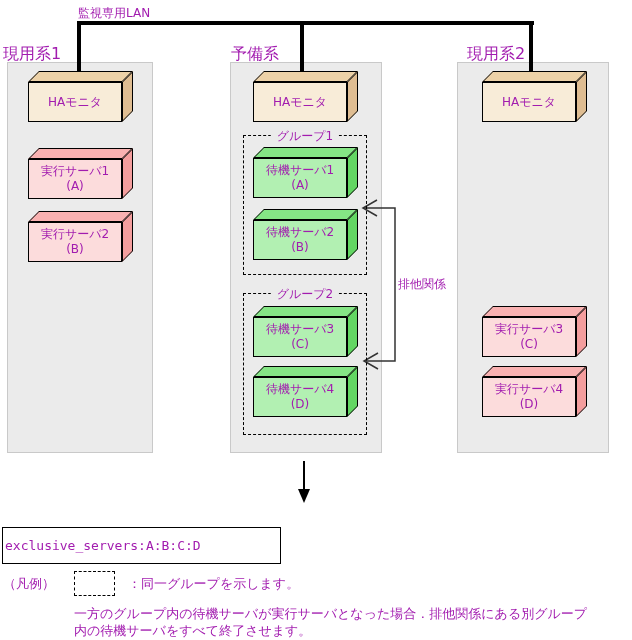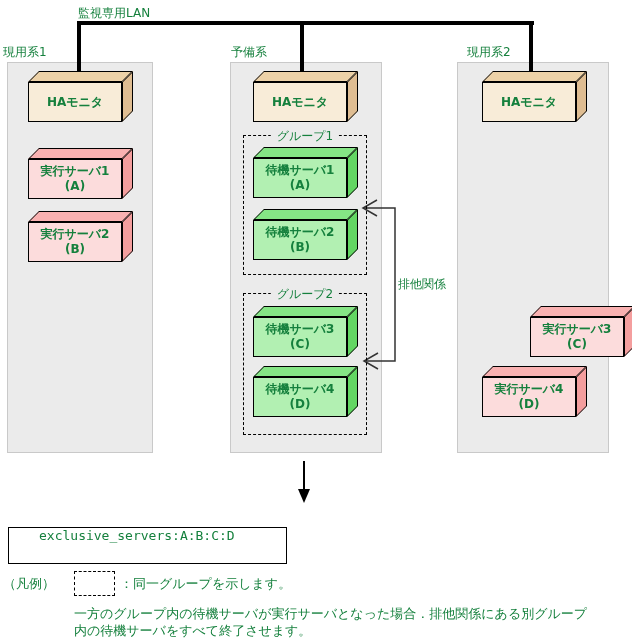--- a/index.html
+++ b/index.html
@@ -1,28 +1,28 @@
 <!DOCTYPE html>
 <html><head>
 <meta charset="utf-8">
 <style>
   html,body { margin:0; padding:0; background:#fff; }
   .stage {
     position:relative; width:632px; height:640px; background:#fff;
-    font-family:"DejaVu Sans", sans-serif; color:#15803d; overflow:hidden;
+    font-family:"DejaVu Sans", sans-serif; color:#a21caf; overflow:hidden;
   }
   .panel {
     position:absolute; top:62px; height:391px;
     background:#ebebeb; border:1px solid #c9c9c9; box-sizing:border-box;
   }
-  .panel-label { position:absolute; top:44px; font-size:12px; white-space:nowrap; }
+  .panel-label { position:absolute; top:44px; font-size:16px; white-space:nowrap; }
   .lan-label  { position:absolute; left:78px; top:5px; font-size:12px; white-space:nowrap; }
 
   
-  .box3d { position:absolute; width:83px; height:51px;font-weight:bold; }
+  .box3d { position:absolute; width:83px; height:51px; }
   .box3d .face { position:absolute; border:1px solid #000; box-sizing:border-box; }
   .box3d .topf  { left:0; top:0;  width:94px; height:11px; transform:skewX(-45deg); transform-origin:50% 100%; }
   .box3d .sidef { left:94px; top:11px; width:11px; height:40px; transform:skewY(-45deg); transform-origin:0 50%; }
   .box3d .front { left:0; top:11px; width:94px; height:40px; }
   .box3d .blabel {
     position:absolute; left:0; top:11px; width:94px; height:40px;
     display:flex; flex-direction:column; align-items:center; justify-content:center;
     font-size:12px; line-height:15px; text-align:center; white-space:nowrap;
   }
   .monitor .front { background:#f8ecd8; } .monitor .topf { background:#edd2a8; } .monitor .sidef { background:#dfbd92; }
@@ -33,29 +33,29 @@
   .group .glabel {
     position:absolute; top:-8px; left:50%; transform:translateX(-50%);
     background:#ebebeb; padding:0 6px; font-size:12px; white-space:nowrap;text-align:right;
   }
   .relation-label { position:absolute; left:398px; top:276px; font-size:12px; background:#fff; white-space:nowrap; }
 
   .overlay { position:absolute; left:0; top:0; pointer-events:none; }
 
   .def-title { position:absolute; left:3px; top:505px; font-size:13px; white-space:nowrap; }
   .code-box {
-    position:absolute; left:8px; top:527px; width:279px; height:37px;
+    position:absolute; left:2px; top:527px; width:279px; height:37px;
     border:1px solid #000; box-sizing:border-box; background:#fff;
-    display:flex; align-items:flex-start; padding-left:30px;
+    display:flex; align-items:center; padding-left:2px;
     font-family:"DejaVu Sans Mono", monospace; font-size:13px; white-space:nowrap;
   }
   .legend-label { position:absolute; left:3px;  top:575px; font-size:13px; white-space:nowrap; }
   .legend-swatch{ position:absolute; left:74px; top:571px; width:41px; height:25px;
                   border:1px dashed #000; box-sizing:border-box; background:#fff; }
-  .legend-desc  { position:absolute; left:120px; top:575px; font-size:13px; white-space:nowrap;text-align:center; }
+  .legend-desc  { position:absolute; left:128px; top:575px; font-size:13px; white-space:nowrap;text-align:center; }
   .note-label   { position:absolute; left:15px;  top:606px; font-size:13px; white-space:nowrap;margin-top:36px; }
   .note-text    { position:absolute; left:74px; top:606px; font-size:13px; line-height:16.5px; white-space:nowrap; }
 </style>
 </head>
 <body>
 
 <div class="stage">
 
   <div class="panel" style="left:7px; width:146px;"></div>
   <div class="panel" style="left:230px; width:152px;"></div>
@@ -153,21 +153,21 @@
   <div class="box3d standby" style="left:253px; top:366px;">
     <div class="face topf"></div>
     <div class="face sidef"></div>
     <div class="face front"></div>
     <div class="blabel">
         <span>待機サーバ4</span>
         <span>(D)</span>
       </div>
   </div>
 
-  <div class="box3d active" style="left:482px; top:306px;margin-left:48px;">
+  <div class="box3d active" style="left:482px; top:306px;">
     <div class="face topf"></div>
     <div class="face sidef"></div>
     <div class="face front"></div>
     <div class="blabel">
         <span>実行サーバ3</span>
         <span>(C)</span>
       </div>
   </div>
   <div class="box3d active" style="left:482px; top:366px;padding-left:12px;">
     <div class="face topf"></div>

